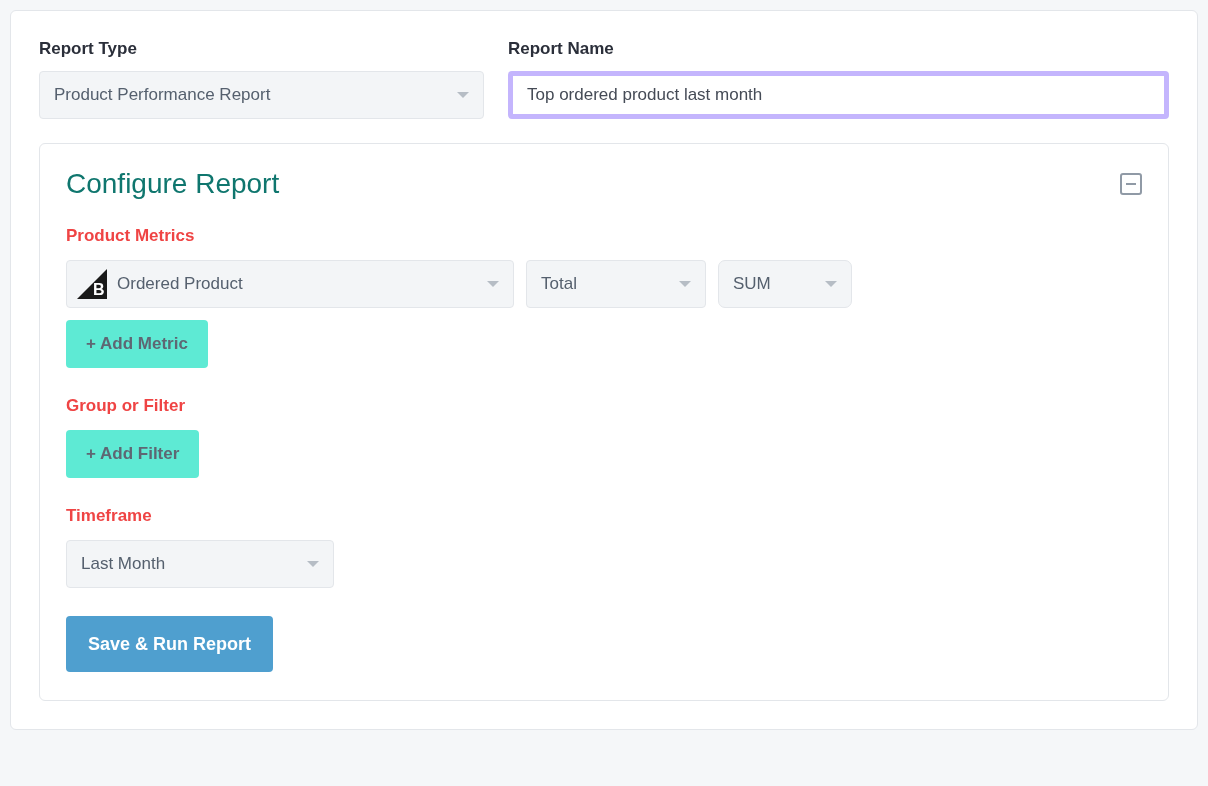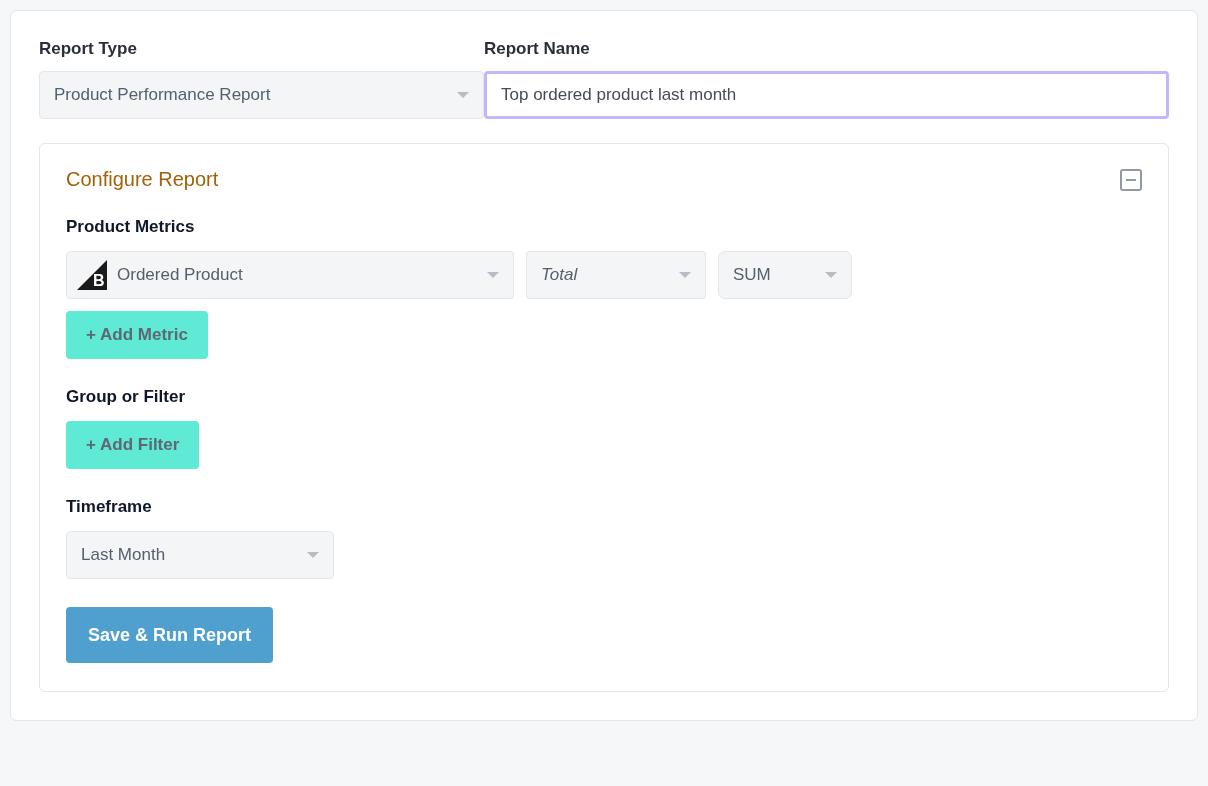--- a/index.html
+++ b/index.html
@@ -15,20 +15,21 @@
     padding: 10px 10px;
   }
   .card {
     background: #ffffff;
     border: 1px solid #e3e6ea;
     border-radius: 6px;
     padding: 28px 28px 28px 28px;
   }
   .row {
     display: flex;
+    gap: 24px;
     margin-bottom: 24px;
   }
   .field {
     display: flex;
     flex-direction: column;
   }
   .field.report-type { flex: 0 0 445px; }
   .field.report-name { flex: 1; }
   .label {
     font-weight: 600;
@@ -54,72 +55,72 @@
     right: 14px;
     top: 50%;
     transform: translateY(-50%);
     width: 0; height: 0;
     border-left: 6px solid transparent;
     border-right: 6px solid transparent;
     border-top: 6px solid #b6bdc5;
   }
   .text-input {
     height: 48px;
-    border: 3px solid #c4b5fd;
+    border: 5px solid #c4b5fd;
     border-radius: 4px;
     padding: 0 14px;
     font-size: 17px;
     color: #454b56;
     background: #fff;
     outline: none;
   }
   .panel {
     border: 1px solid #e3e6ea;
     border-radius: 6px;
     padding: 24px 26px 28px 26px;
   }
   .panel-header {
     display: flex;
     align-items: center;
     justify-content: space-between;
     margin-bottom: 26px;
   }
   .panel-title {
-    font-size: 20px;
+    font-size: 28px;
     font-weight: 500;
-    color: #a16207;
+    color: #0f766e;
   }
   .collapse-btn {
     width: 22px; height: 22px;
     border: 2px solid #909aa6;
     border-radius: 3px;
     display:flex;
     align-items:center;
     justify-content:center;
     cursor:pointer;
   }
   .collapse-btn .bar {
     width: 10px;
     height: 2px;
     background: #909aa6;
   }
   .section-label {
     font-weight: 600;
     font-size: 17px;
-    color: #0f172a;
+    color: #ef4444;
     margin-bottom: 14px;
   }
   .metric-row {
     display: flex;
     gap: 12px;
     margin-bottom: 12px;
     align-items:center;
   }
   .select.metric { width: 448px; padding-left: 10px; gap:10px;}
-  .select.total  { width: 180px; font-style: italic; }
+  .select.total  { width: 180px; }
   .select.sum    { width: 134px; border-radius: 7px; }
   .select.group  { width: 448px; }
   .select.timeframe { width: 268px; }
   .btn-secondary {
     display:inline-flex;
     align-items: center;
     height: 48px;
     padding: 0 20px;
     background: #5eead4;
     color: #5e6773;

